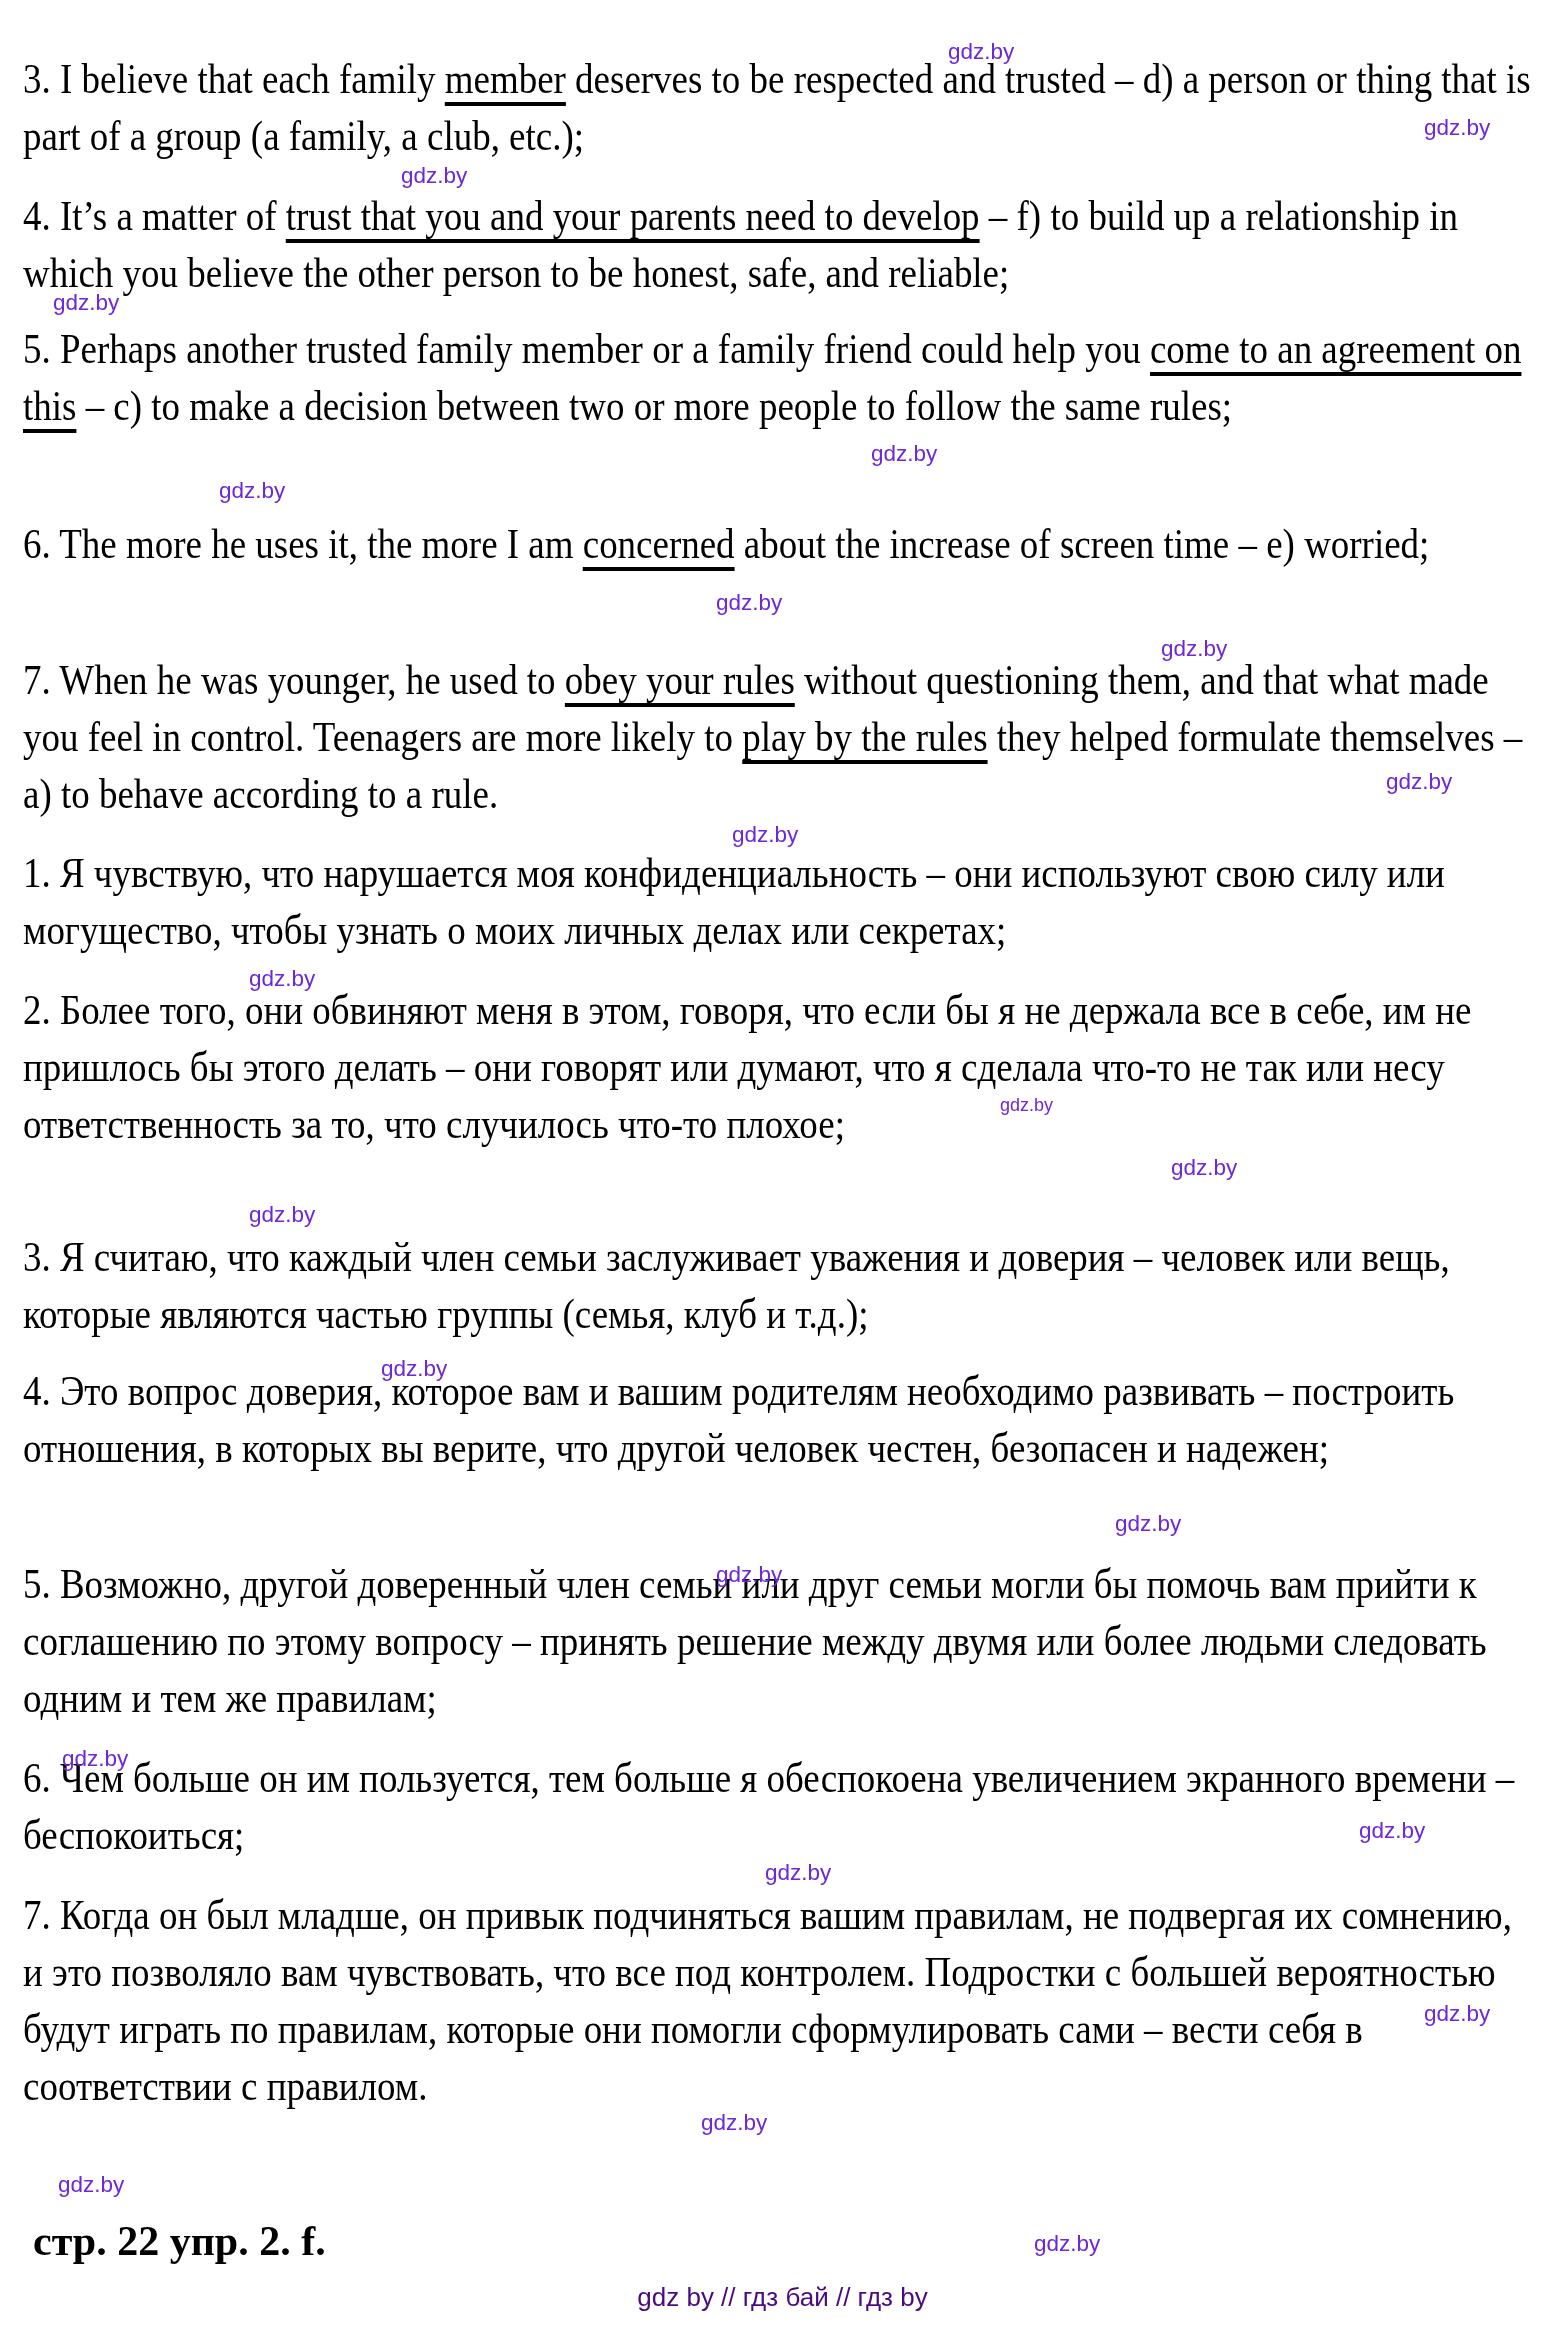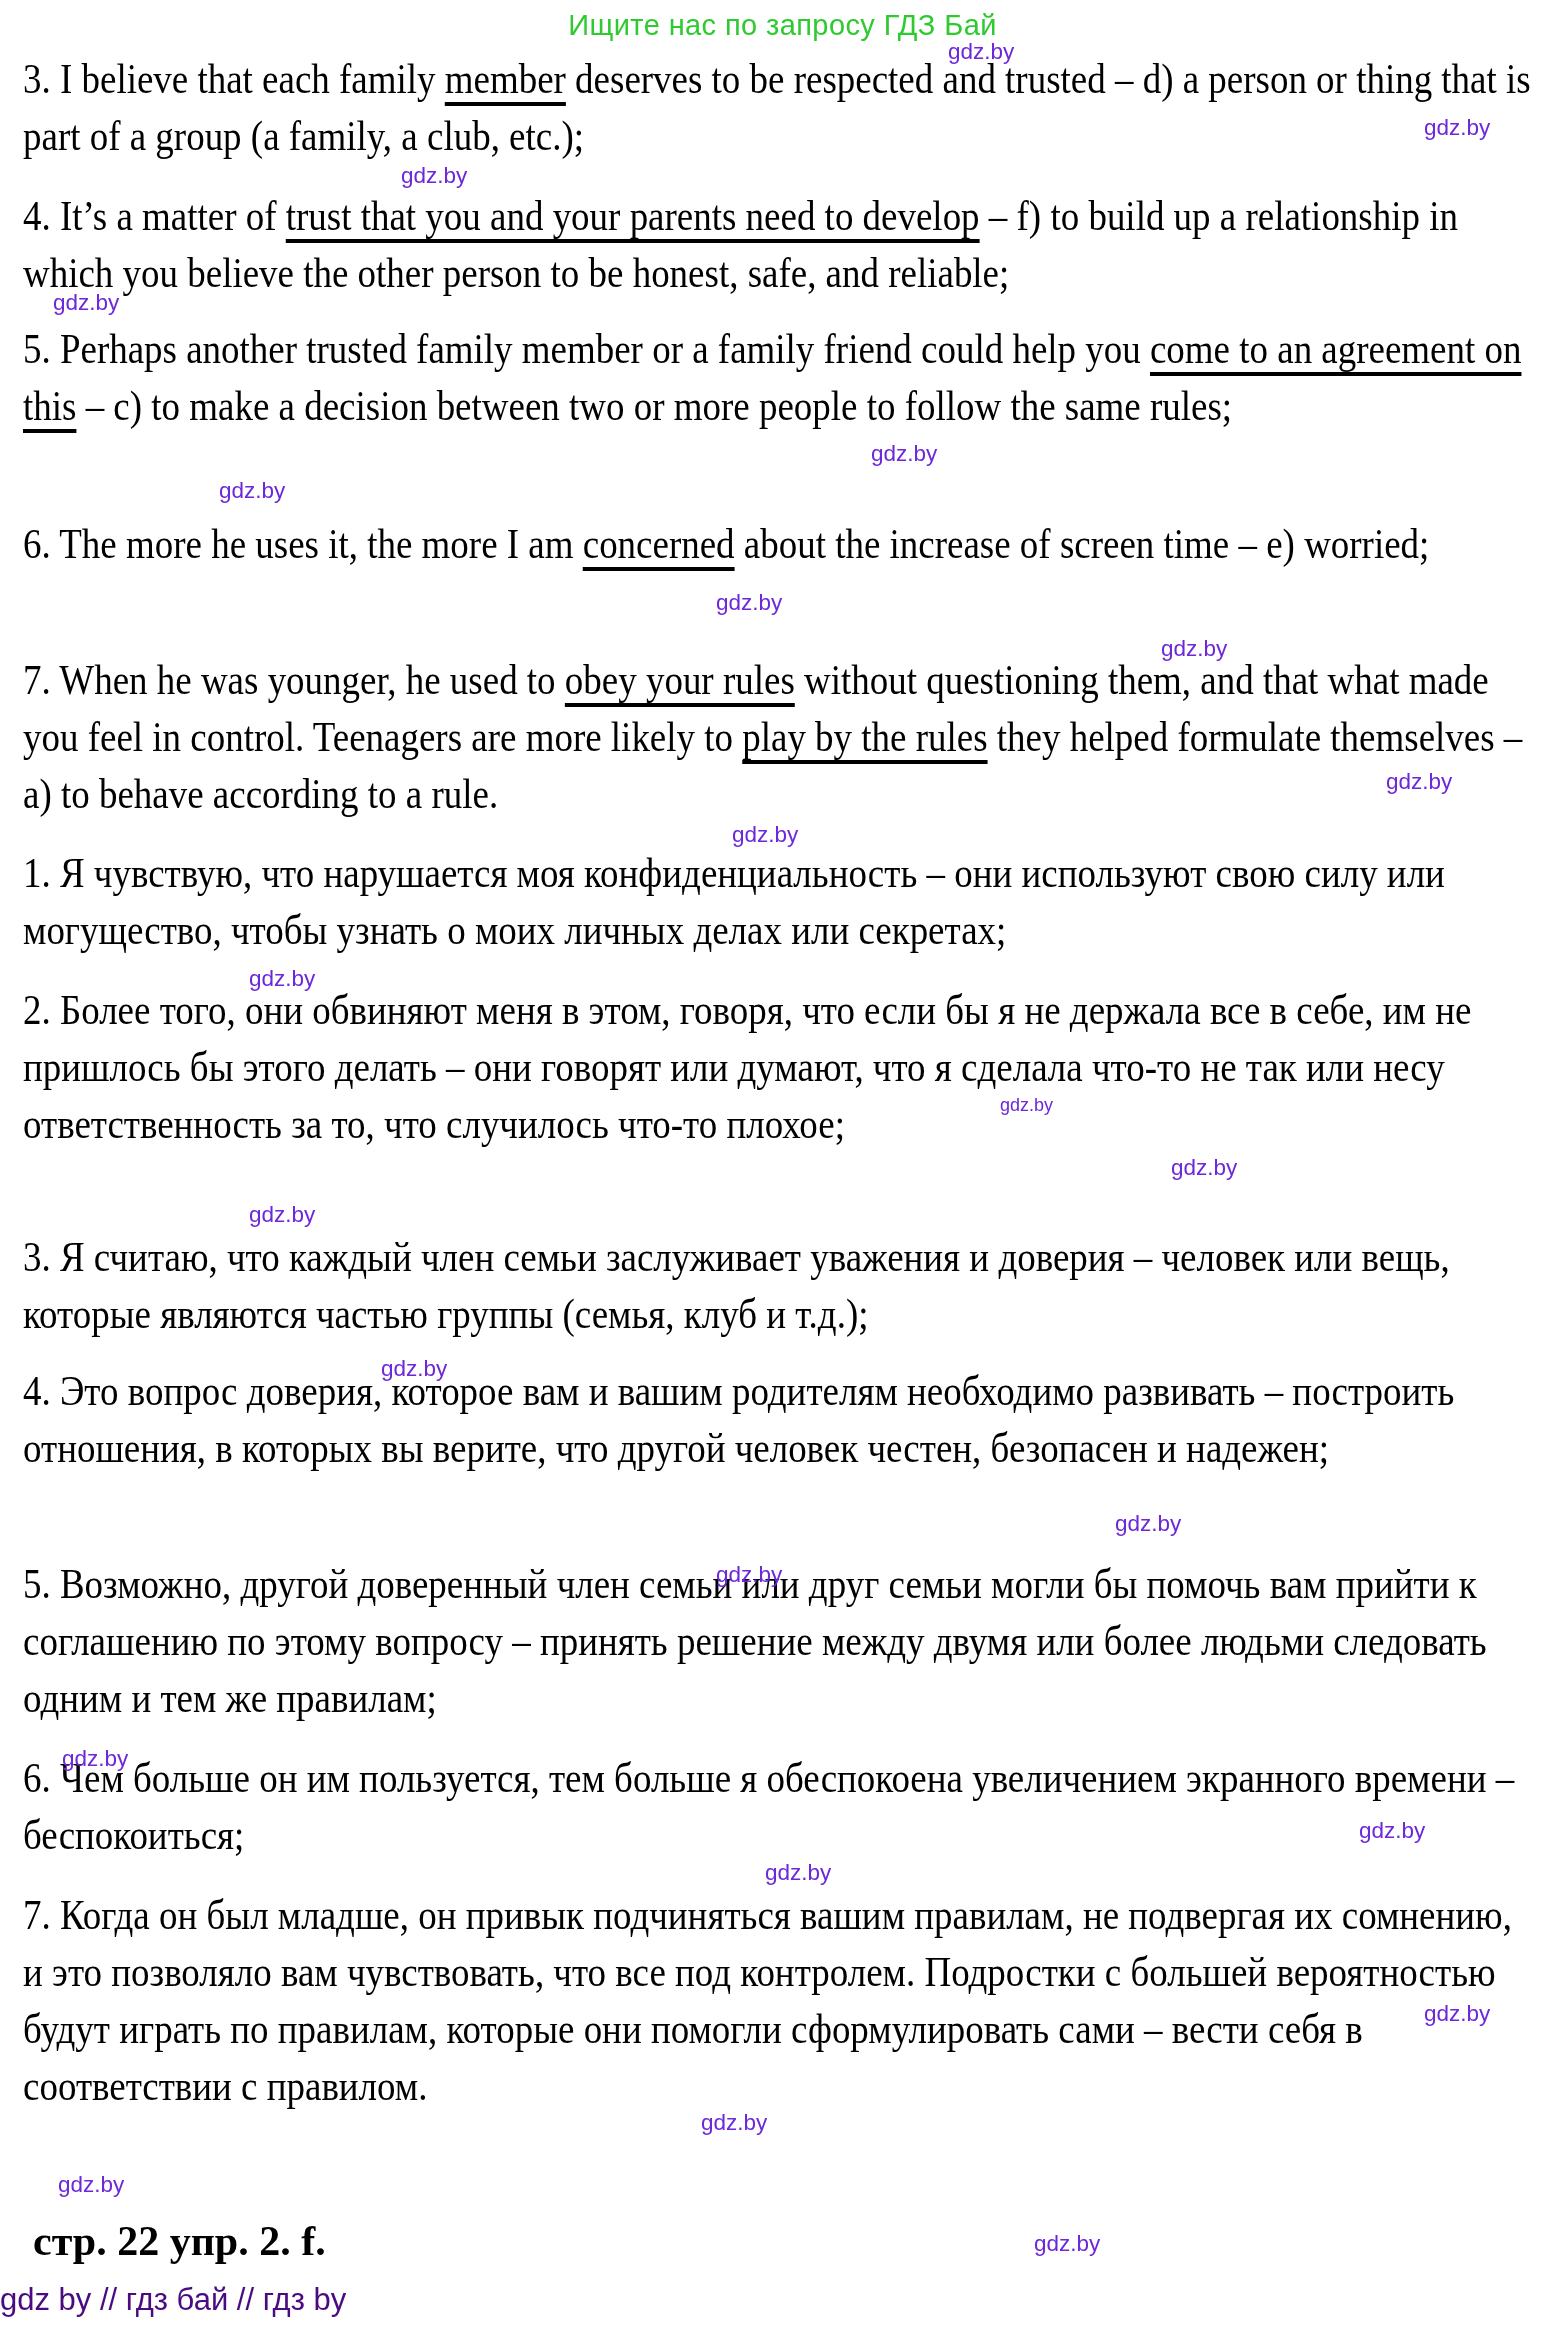--- a/index.html
+++ b/index.html
@@ -61,31 +61,30 @@
     font-family: "Liberation Serif", serif;
     font-size: 42px;
     font-weight: 700;
     color: #000000;
   }
   .footer-tags {
     position: absolute;
     top: 2282px;
     left: 0;
     width: 100%;
-    text-align: left;
+    text-align: center;
     font-family: "Liberation Sans", sans-serif;
-    font-size: 31px;
+    font-size: 26px;
     font-weight: 400;
   }
 </style>
 </head>
 <body style="background: rgb(255, 255, 255);">
 
 <div class="page">
-  <div class="promo-header" style="color: rgb(47, 202, 47);">Ищите нас по запросу ГДЗ Бай</div>
 
   <div id="paragraphs">
       <p class="para" style="top: 51px;"><span>3. I believe that each family </span><span class="u">member</span><span> deserves to be respected and trusted – d) a person or thing that is part of a group (a family, a club, etc.);</span></p>
       <p class="para" style="top: 188px;"><span>4. It’s a matter of </span><span class="u">trust that you and your parents need to develop</span><span> – f) to build up a relationship in which you believe the other person to be honest, safe, and reliable;</span></p>
       <p class="para" style="top: 321px;"><span>5. Perhaps another trusted family member or a family friend could help you </span><span class="u">come to an agreement on this</span><span> – c) to make a decision between two or more people to follow the same rules;</span></p>
       <p class="para" style="top: 516px;"><span>6. The more he uses it, the more I am </span><span class="u">concerned</span><span> about the increase of screen time – e) worried;</span></p>
       <p class="para" style="top: 652px;"><span>7. When he was younger, he used to </span><span class="u">obey your rules</span><span> without questioning them, and that what made you feel in control. Teenagers are more likely to </span><span class="u">play by the rules</span><span> they helped formulate themselves – a) to behave according to a rule.</span></p>
       <p class="para" style="top: 845px;">1. Я чувствую, что нарушается моя конфиденциальность – они используют свою силу или могущество, чтобы узнать о моих личных делах или секретах;</p>
       <p class="para" style="top: 982px;">2. Более того, они обвиняют меня в этом, говоря, что если бы я не держала все в себе, им не пришлось бы этого делать – они говорят или думают, что я сделала что-то не так или несу ответственность за то, что случилось что-то плохое;</p>
       <p class="para" style="top: 1229px;">3. Я считаю, что каждый член семьи заслуживает уважения и доверия – человек или вещь, которые являются частью группы (семья, клуб и т.д.);</p>

